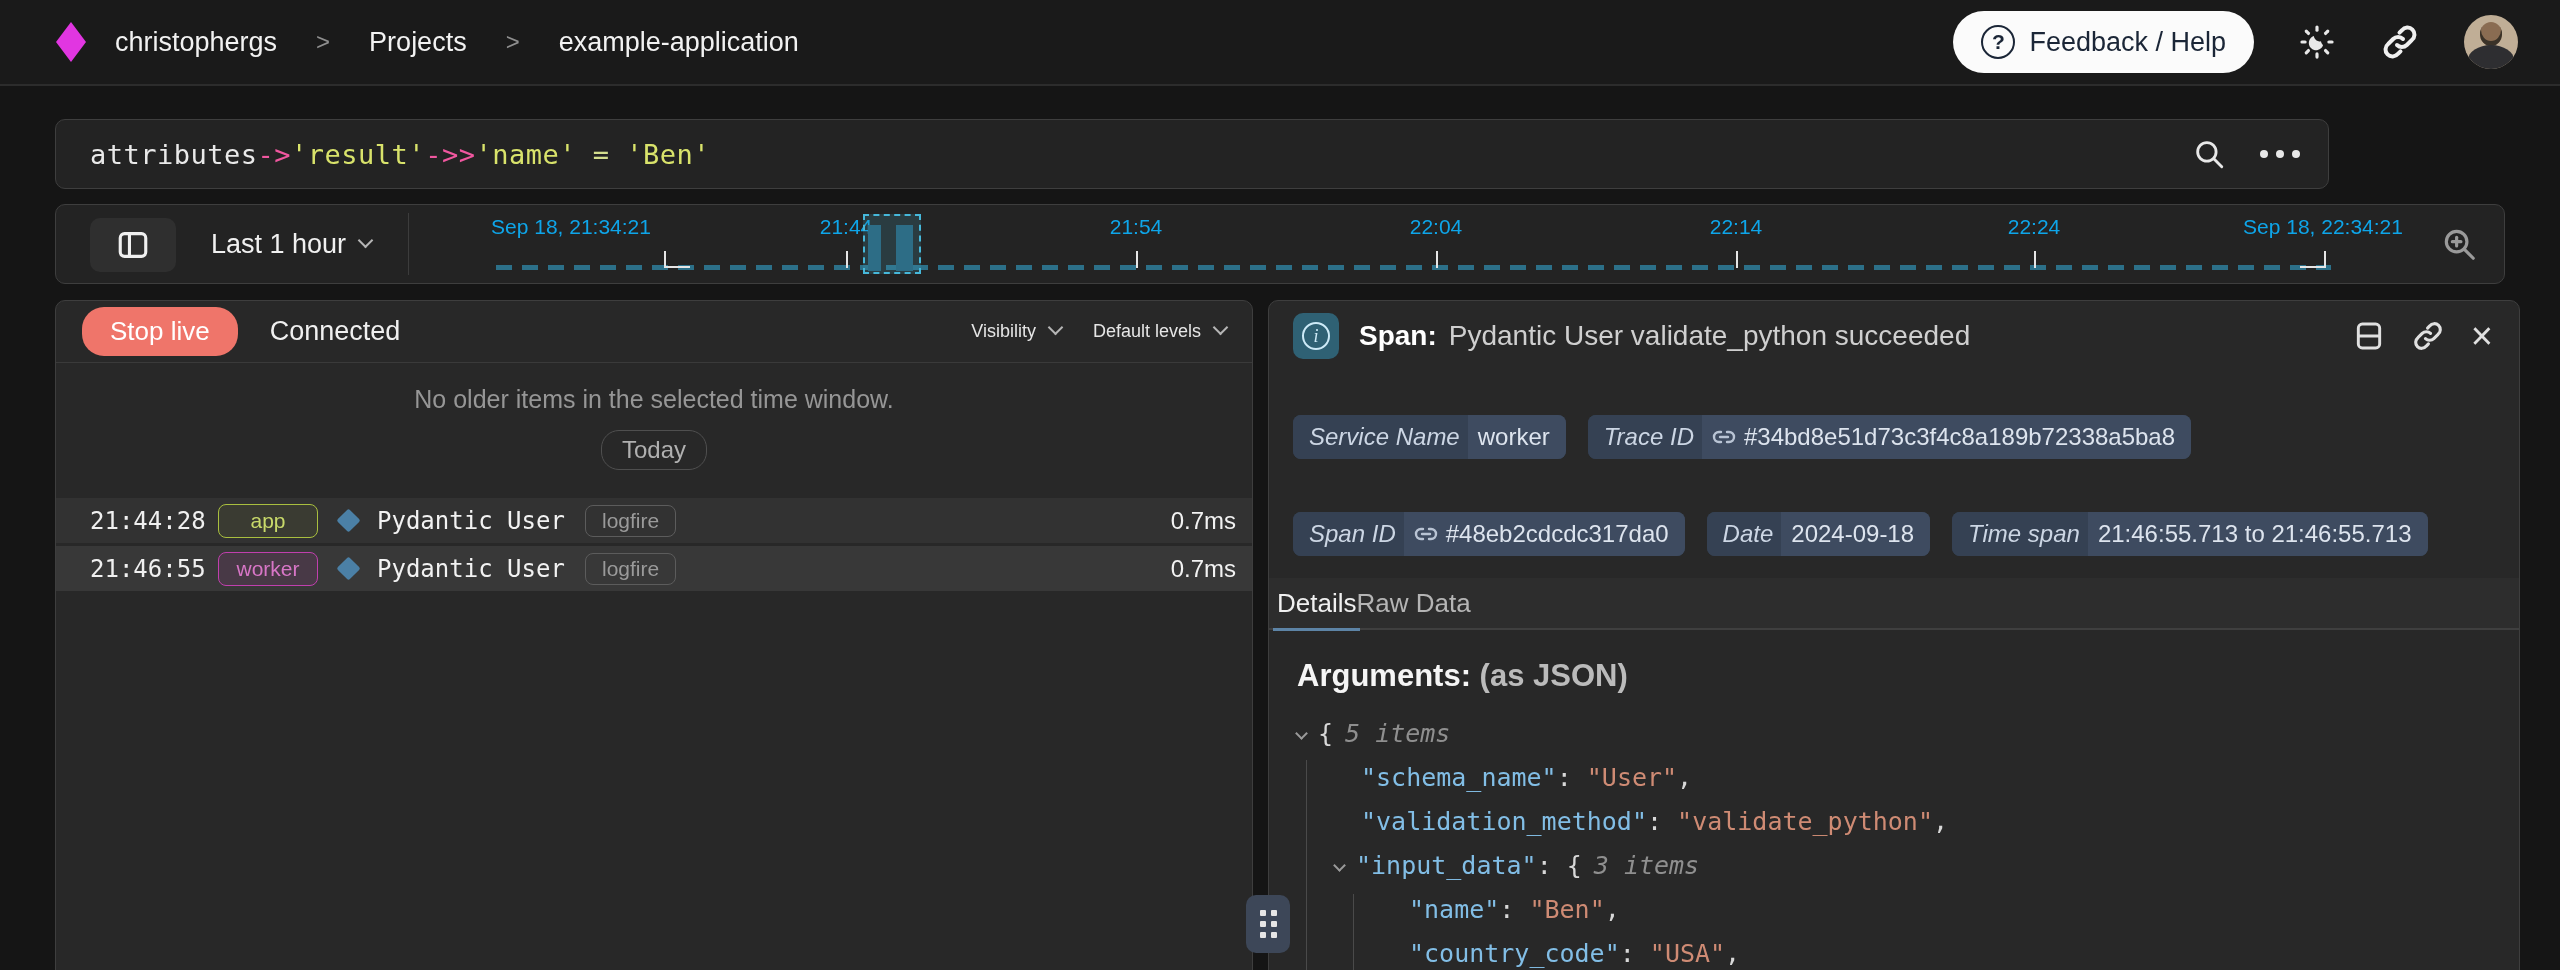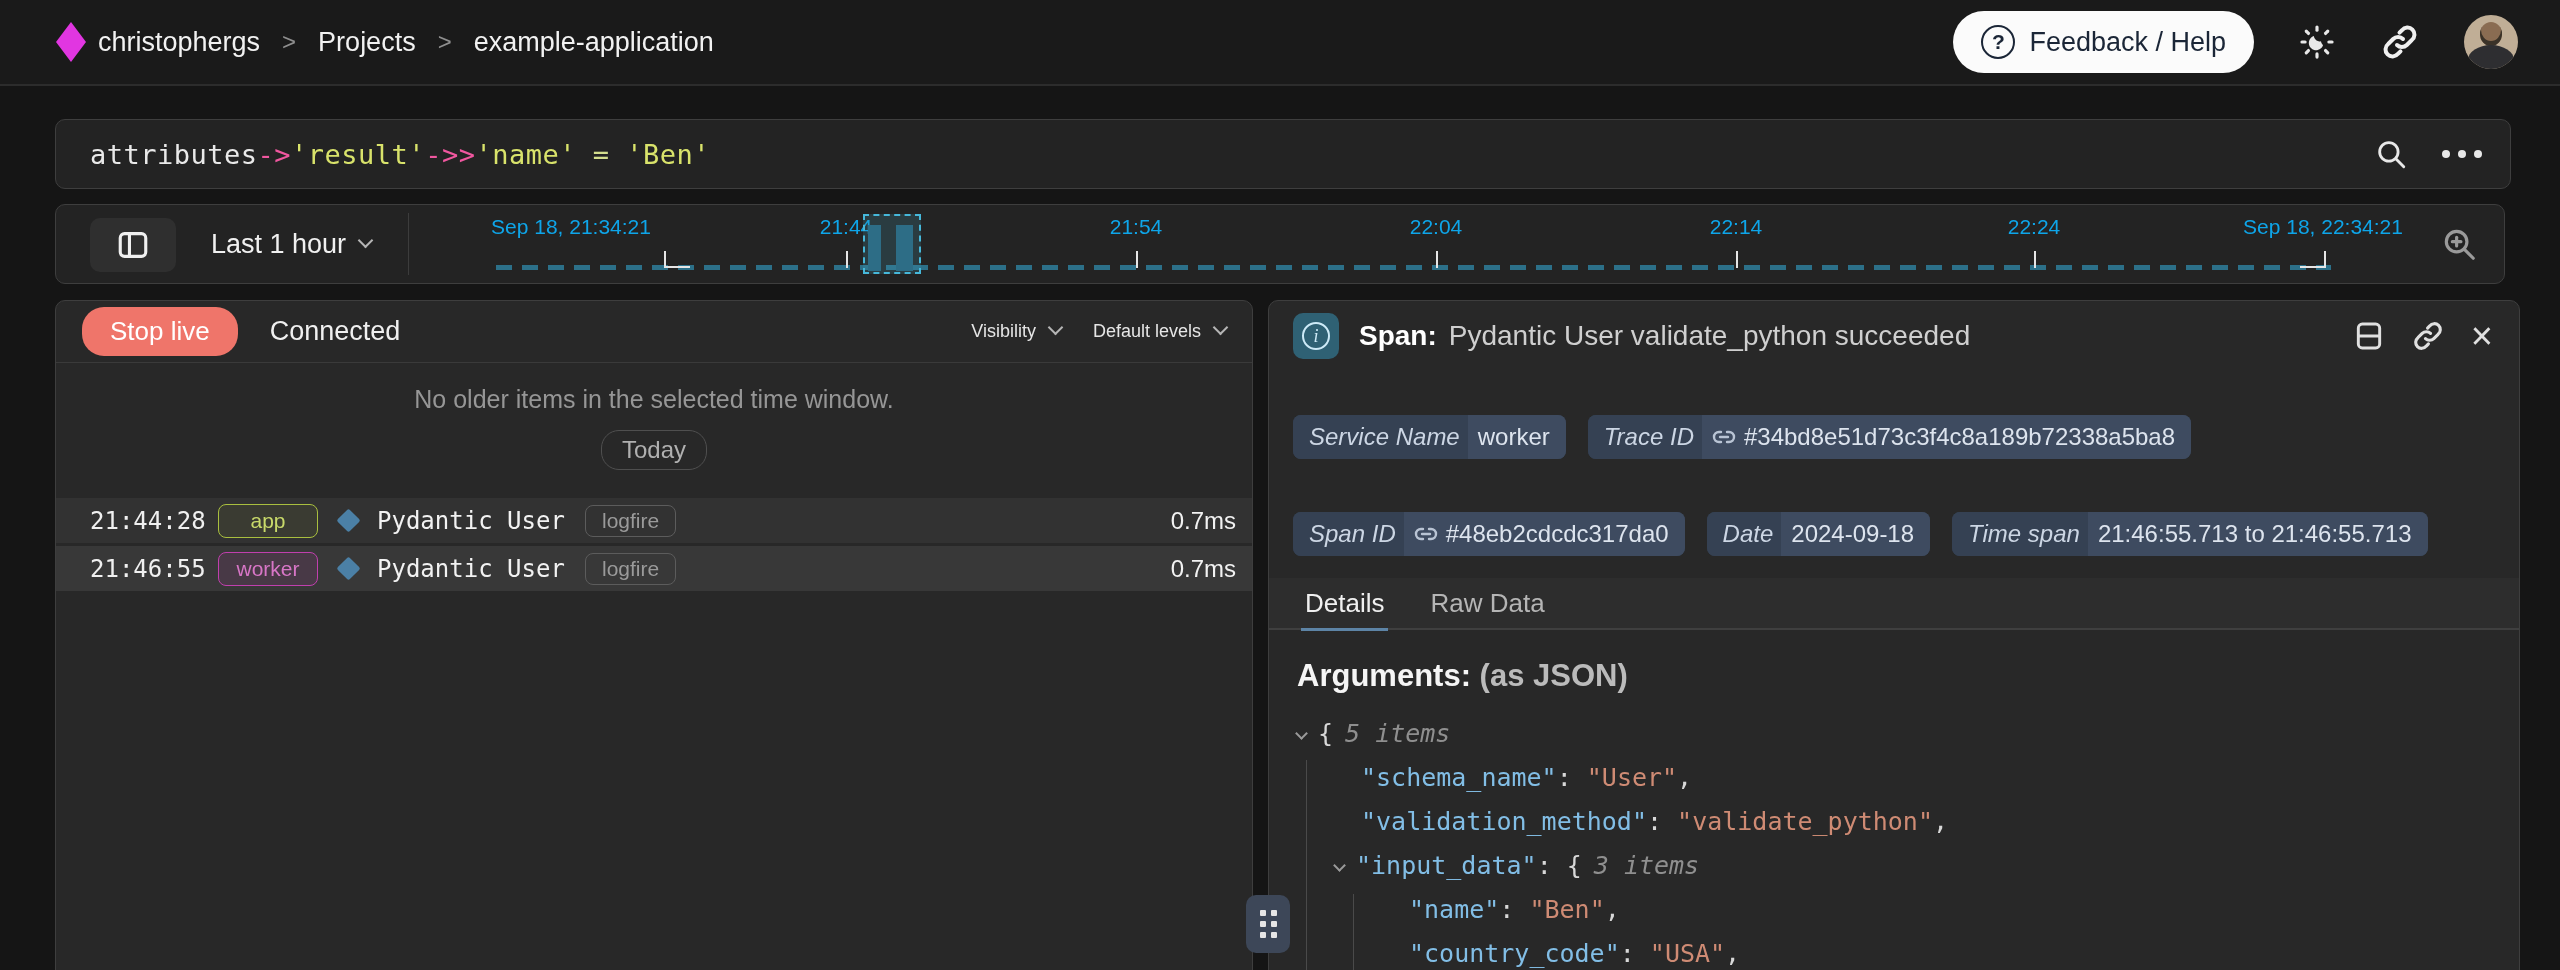--- a/index.html
+++ b/index.html
@@ -3,21 +3,21 @@
 <meta charset="utf-8">
 <style>
   * { margin:0; padding:0; box-sizing:border-box; }
   html,body { width:2560px; height:970px; overflow:hidden; background:#151515;
     font-family:"Liberation Sans", sans-serif; color:#e8e8e8; }
   .mono { font-family:"DejaVu Sans Mono", monospace; }
 
   
   .navbar { position:absolute; left:0; top:0; width:2560px; height:86px;
     background:#1a1a1a; border-bottom:2px solid #2c2c2c; }
-  .brand { position:absolute; left:56px; top:0; height:84px; display:flex; align-items:center; gap:12px; }
+  .brand { position:absolute; left:56px; top:0; height:84px; display:flex; align-items:center; gap:29px; }
   .logo-diamond { width:30px; height:40px; background:#e136e1;
     clip-path:polygon(50% 0,100% 50%,50% 100%,0 50%); }
   .crumb { font-size:27px; color:#f2f2f2; }
   .crumb-sep { font-size:24px; color:#8f8f8f; padding:0 10px; }
   .nav-tabs { position:absolute; left:920px; top:0; height:84px; display:flex; gap:66px; align-items:center; }
   .nav-tab { position:relative; height:84px; display:flex; align-items:center;
     font-size:27px; color:#d6d6d6; cursor:pointer; padding:0 6px; }
   .nav-tab.active { color:#ffffff; }
   .nav-tab.active::after { content:""; position:absolute; left:-8px; right:-8px; bottom:0;
     height:4px; background:#e8e8e8; border-radius:2px; }
@@ -27,21 +27,21 @@
   .q-circle { width:34px; height:34px; border:2.5px solid #1b2637; border-radius:50%;
     display:flex; align-items:center; justify-content:center; font-size:21px; font-weight:700; }
   .icon-btn { display:flex; align-items:center; justify-content:center; cursor:pointer; }
   .avatar { width:54px; height:54px; border-radius:50%; background:#c0ae96; position:relative; overflow:hidden; }
   .avatar::before { content:""; position:absolute; left:16px; top:7px; width:22px; height:24px;
     border-radius:50%; background:#8a6c52; box-shadow:0 -4px 0 1px #3a3228 inset; }
   .avatar::after { content:""; position:absolute; left:4px; top:30px; width:46px; height:30px;
     border-radius:50% 50% 0 0; background:#2e2e31; }
 
   
-  .query-bar { position:absolute; left:55px; top:119px; width:2456px; height:70px;
+  .query-bar { position:absolute; left:55px; top:119px; width:2274px; height:70px;
     background:#232323; border:1.5px solid #3e3e3e; border-radius:10px;
     display:flex; align-items:center; padding:0 28px 0 34px; }
   .query-text { font-size:27px; letter-spacing:.5px; flex:1; white-space:pre; }
   .tk-plain { color:#e9e9e9; } .tk-op { color:#f0579f; } .tk-str { color:#d9e36b; } .tk-eq { color:#d4de8d; }
   .query-icons { display:flex; align-items:center; gap:34px; }
   .dots { display:flex; gap:8px; }
   .dots i { width:8px; height:8px; border-radius:50%; background:#e8e8e8; }
 
   
   .time-bar { position:absolute; left:55px; top:204px; width:2450px; height:80px;
@@ -112,21 +112,21 @@
   .close-x { font-size:38px; color:#e0e0e0; line-height:1; cursor:pointer; }
   .meta-rows { padding:4px 24px 0; display:flex; flex-direction:column; gap:11px; }
   .meta-row { display:flex; gap:22px;margin-top:42px; }
   .meta-badge { display:flex; align-items:stretch; border-radius:8px; overflow:hidden;
     background:#35415.3; background:#354153; cursor:default; }
   .mb-label { font-style:italic; font-size:24px; color:#ccd6e4; background:#354153;
     padding:8px 8px 8px 16px; display:flex; align-items:center; }
   .mb-value { font-size:24px; color:#dde4ee; background:#3e4b60; padding:8px 16px 8px 10px;
     display:flex; align-items:center; gap:8px; }
   .tab-strip { margin-top:22px; background:#2d2d2d; border-bottom:2px solid #3f3f3f;
-    display:flex; gap:46px; padding:0 36px; height:52px; align-items:center; }
+    display:flex; padding:0 8px; height:52px; align-items:center; }
   .dp-tab { position:relative; height:52px; display:flex; align-items:center; font-size:26px;
     color:#b5b5b5; cursor:pointer; }
   .dp-tab.active { color:#f0f0f0; }
   .dp-tab.active::after { content:""; position:absolute; left:-4px; right:-4px; bottom:-2px;
     height:3px; background:#5d84a6; }
   .dp-content { padding:28px 28px 0; }
   .args-heading { font-size:31px; font-weight:700; color:#f5f5f5; }
   .args-heading span { color:#bbbbbb; }
   .json-tree { position:relative; margin-top:18px; font-family:"DejaVu Sans Mono", monospace;
     font-size:25px; line-height:44px; color:#d8d8d8; }

